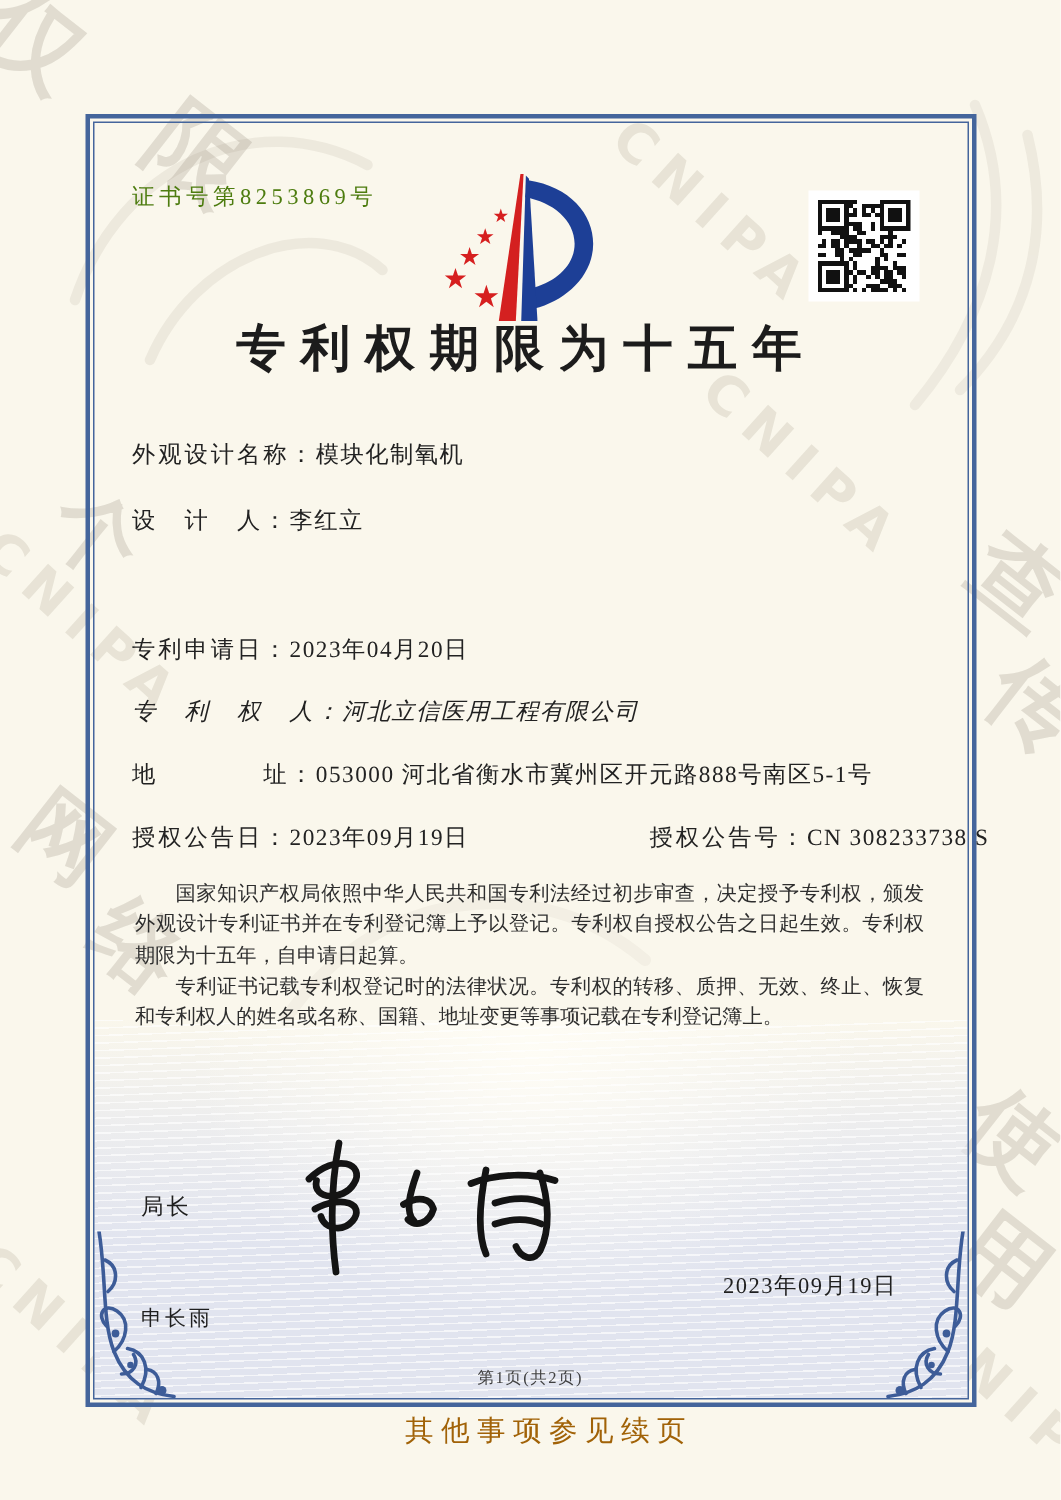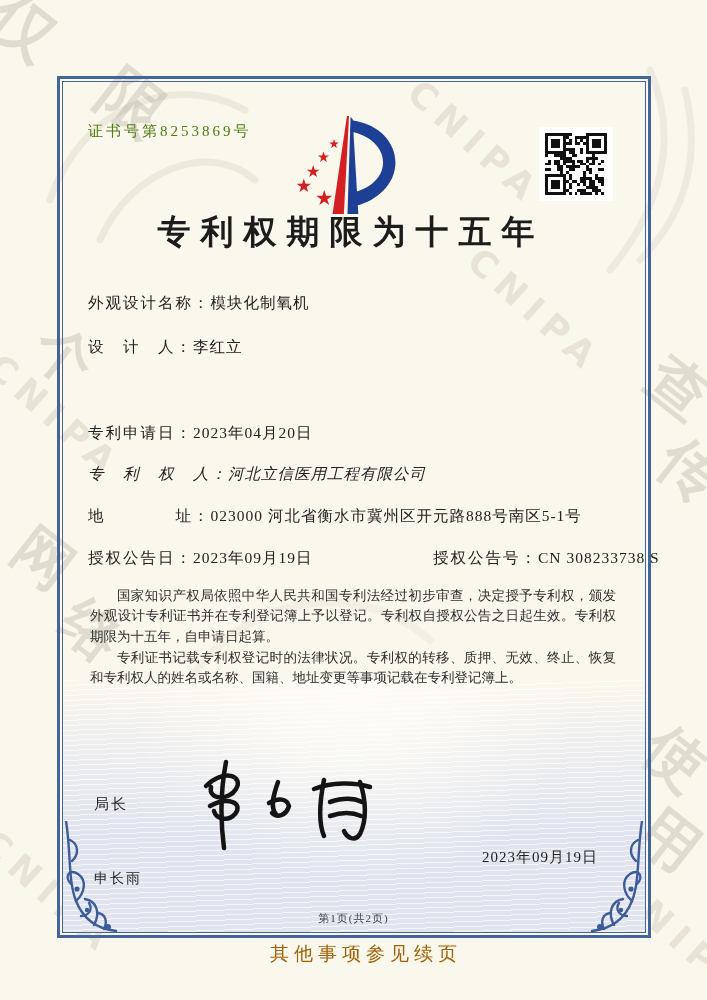--- a/index.html
+++ b/index.html
@@ -393,21 +393,21 @@
   <div class="field" style="top:337px;">
     <span class="lbl">设　计　人：</span><span>李红立</span>
   </div>
   <div class="field" style="top:423px;">
     <span class="lbl">专利申请日：</span><span>2023年04月20日</span>
   </div>
   <div class="field" style="top:464px;font-style:italic;">
     <span class="lbl">专　利　权　人：</span><span>河北立信医用工程有限公司</span>
   </div>
   <div class="field" style="top:506px;">
-    <span class="lbl">地　　　　址：</span><span>023000 河北省衡水市冀州区开元路888号南区5-1号</span>
+    <span class="lbl">地　　　　址：</span><span>053000 河北省衡水市冀州区开元路888号南区5-1号</span>
   </div>
   <div class="field" style="top:548px;width:540px;">
     <span class="lbl">授权公告日：</span><span>2023年09月19日</span>
     <span class="grant-no">
       <span class="lbl">授权公告号：</span><span>CN 308233738 S</span>
     </span>
   </div>
 
   <div class="para" style="top:586px;">国家知识产权局依照中华人民共和国专利法经过初步审查，决定授予专利权，颁发外观设计专利证书并在专利登记簿上予以登记。专利权自授权公告之日起生效。专利权期限为十五年，自申请日起算。</div>
   <div class="para" style="top:648px;">专利证书记载专利权登记时的法律状况。专利权的转移、质押、无效、终止、恢复和专利权人的姓名或名称、国籍、地址变更等事项记载在专利登记簿上。</div>

